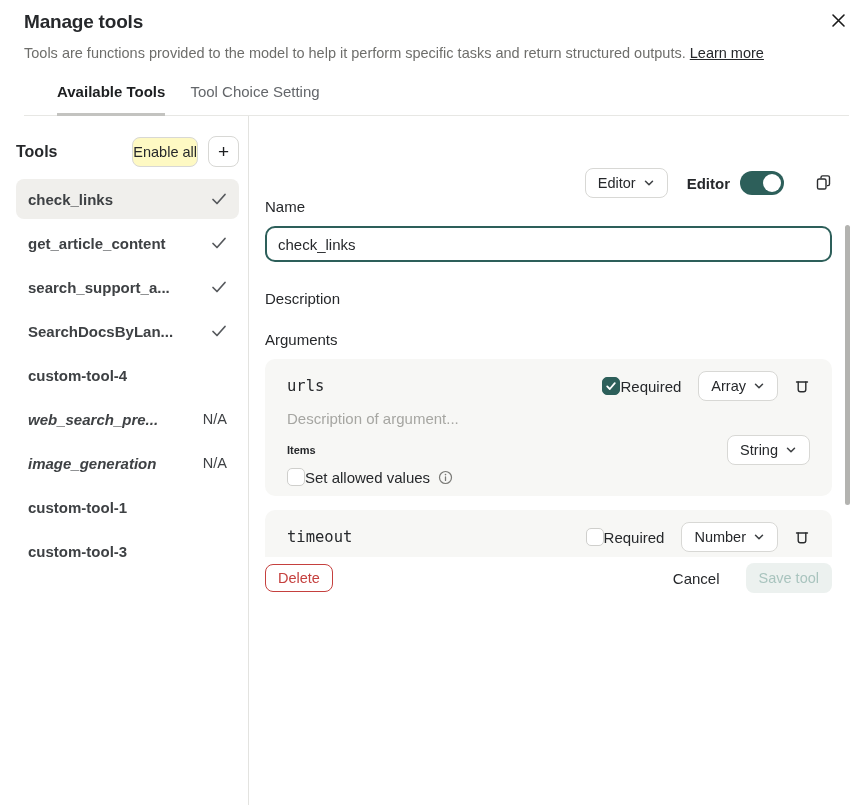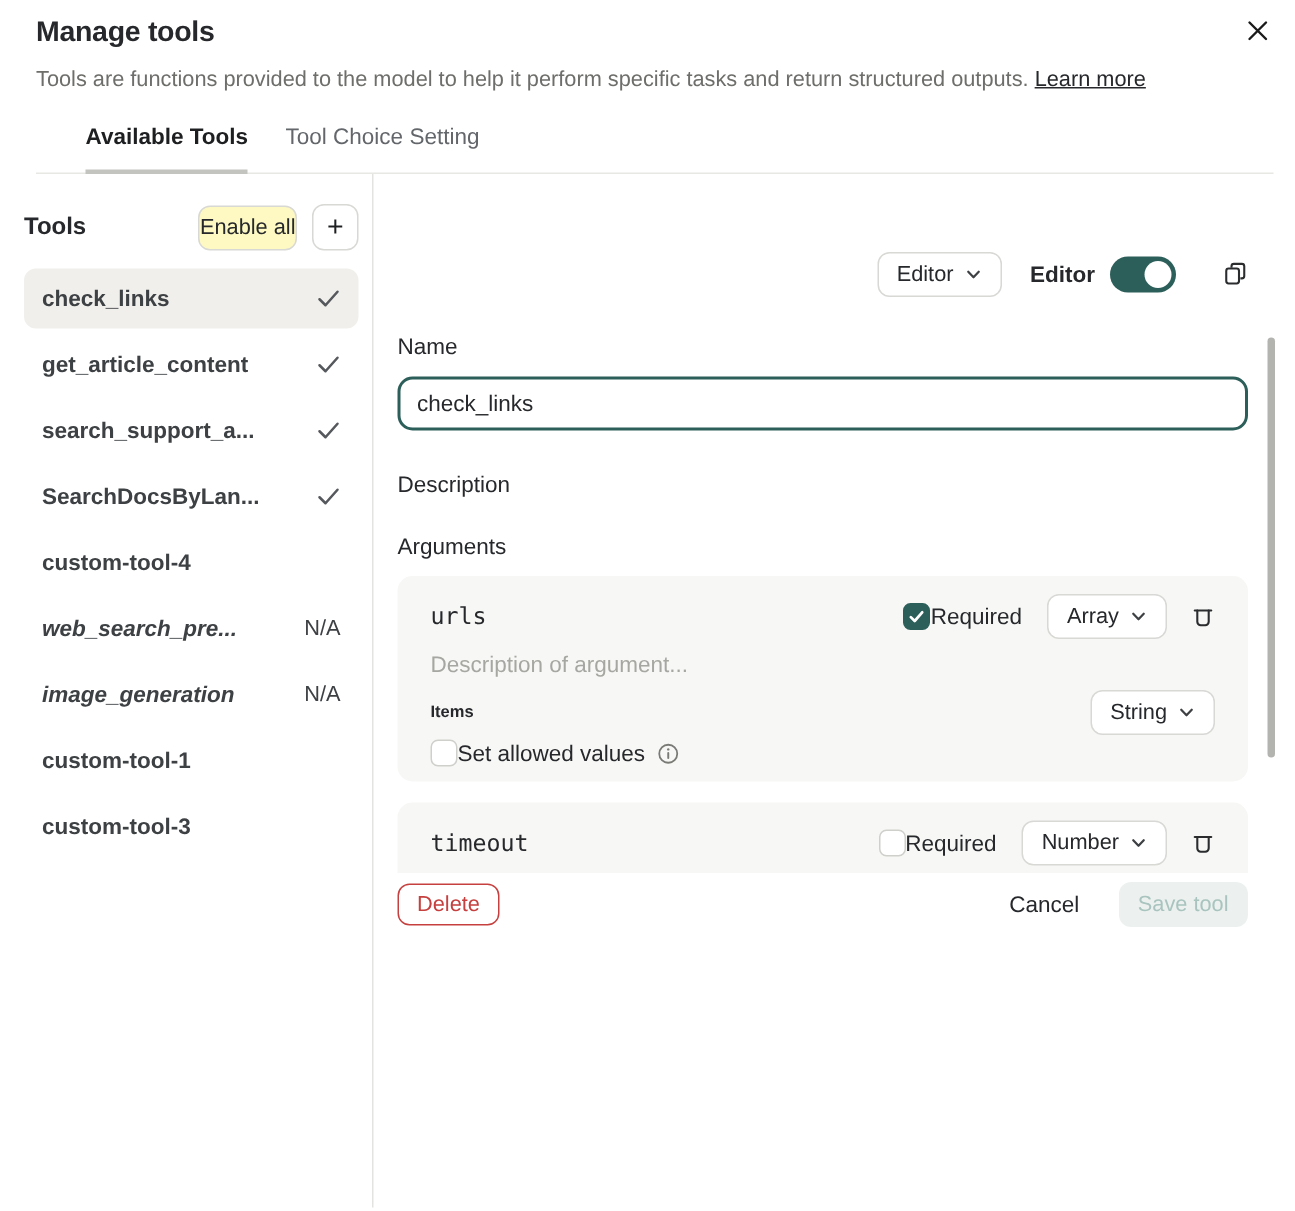--- a/index.html
+++ b/index.html
@@ -52,21 +52,21 @@
   .main{width:583px;flex:none;padding-left:16px}
   .editor-top{margin-top:52px;display:flex;align-items:center;justify-content:flex-end}
   .dd{display:inline-flex;align-items:center;gap:7px;background:#fff;border:1px solid var(--border);border-radius:8px;padding:6px 12px;font-size:14.5px;color:var(--text);height:30px}
   .dd .chev{display:flex;color:#3e4144}
   .enabled-label{font-size:15px;font-weight:600;margin:0 10px 0 19px}
   .toggle{width:44px;height:24px;border-radius:12px;background:var(--accent);position:relative;cursor:pointer;flex:none}
   .toggle .knob{position:absolute;right:3px;top:3px;width:18px;height:18px;border-radius:50%;background:#fff}
   .copy-btn{margin-left:31px;background:none;border:none;padding:0;color:#2a2c2e;display:flex}
 
   .field-label{display:block;font-size:15px;line-height:18px;color:var(--text)}
-  .lbl-name{margin-top:25px}
+  .lbl-name{}
   .name-input{margin-top:10px;width:100%;height:36px;border:2px solid var(--accent);border-radius:10px;padding:0 11px;font-size:15px;color:var(--text);outline:none;font-family:inherit;background:#fff}
   .lbl-desc{margin-top:28px}
   .desc-box{margin-top:10px;width:100%;height:170px;border:1px solid #dcdcd9;border-radius:10px;padding:10px 12px;font-size:15px;line-height:19.5px;white-space:pre-wrap;color:var(--text);overflow:hidden;cursor:text}
   .lbl-args{margin-top:23px}
 
   .arg-card{margin-top:10px;background:var(--card-bg);border-radius:10px;padding:12px 22px 10px}
   .arg-row{display:flex;align-items:center}
   .arg-name{font-family:"DejaVu Sans Mono",monospace;font-size:15.5px;color:var(--text)}
   .chk-group{display:flex;align-items:center;gap:0;font-size:15px;margin-left:auto;cursor:pointer}
   .chk{width:18px;height:18px;border-radius:5px;border:1px solid #cfcfcc;background:#fff;display:flex;align-items:center;justify-content:center;flex:none}

